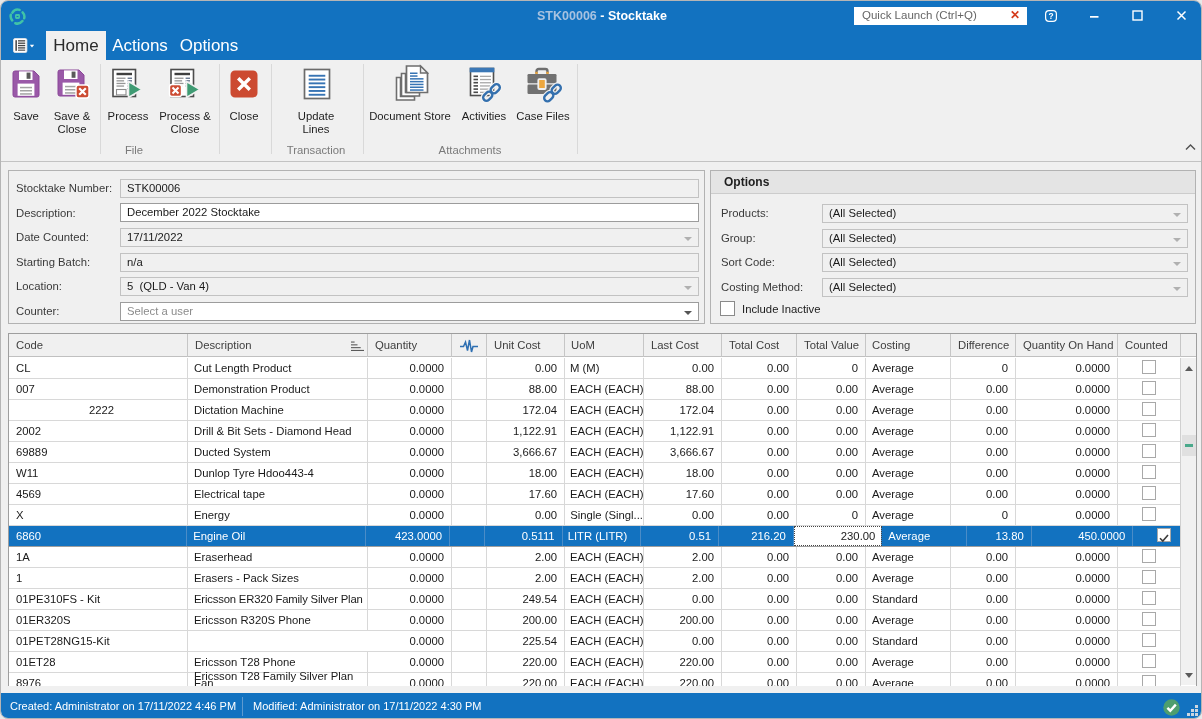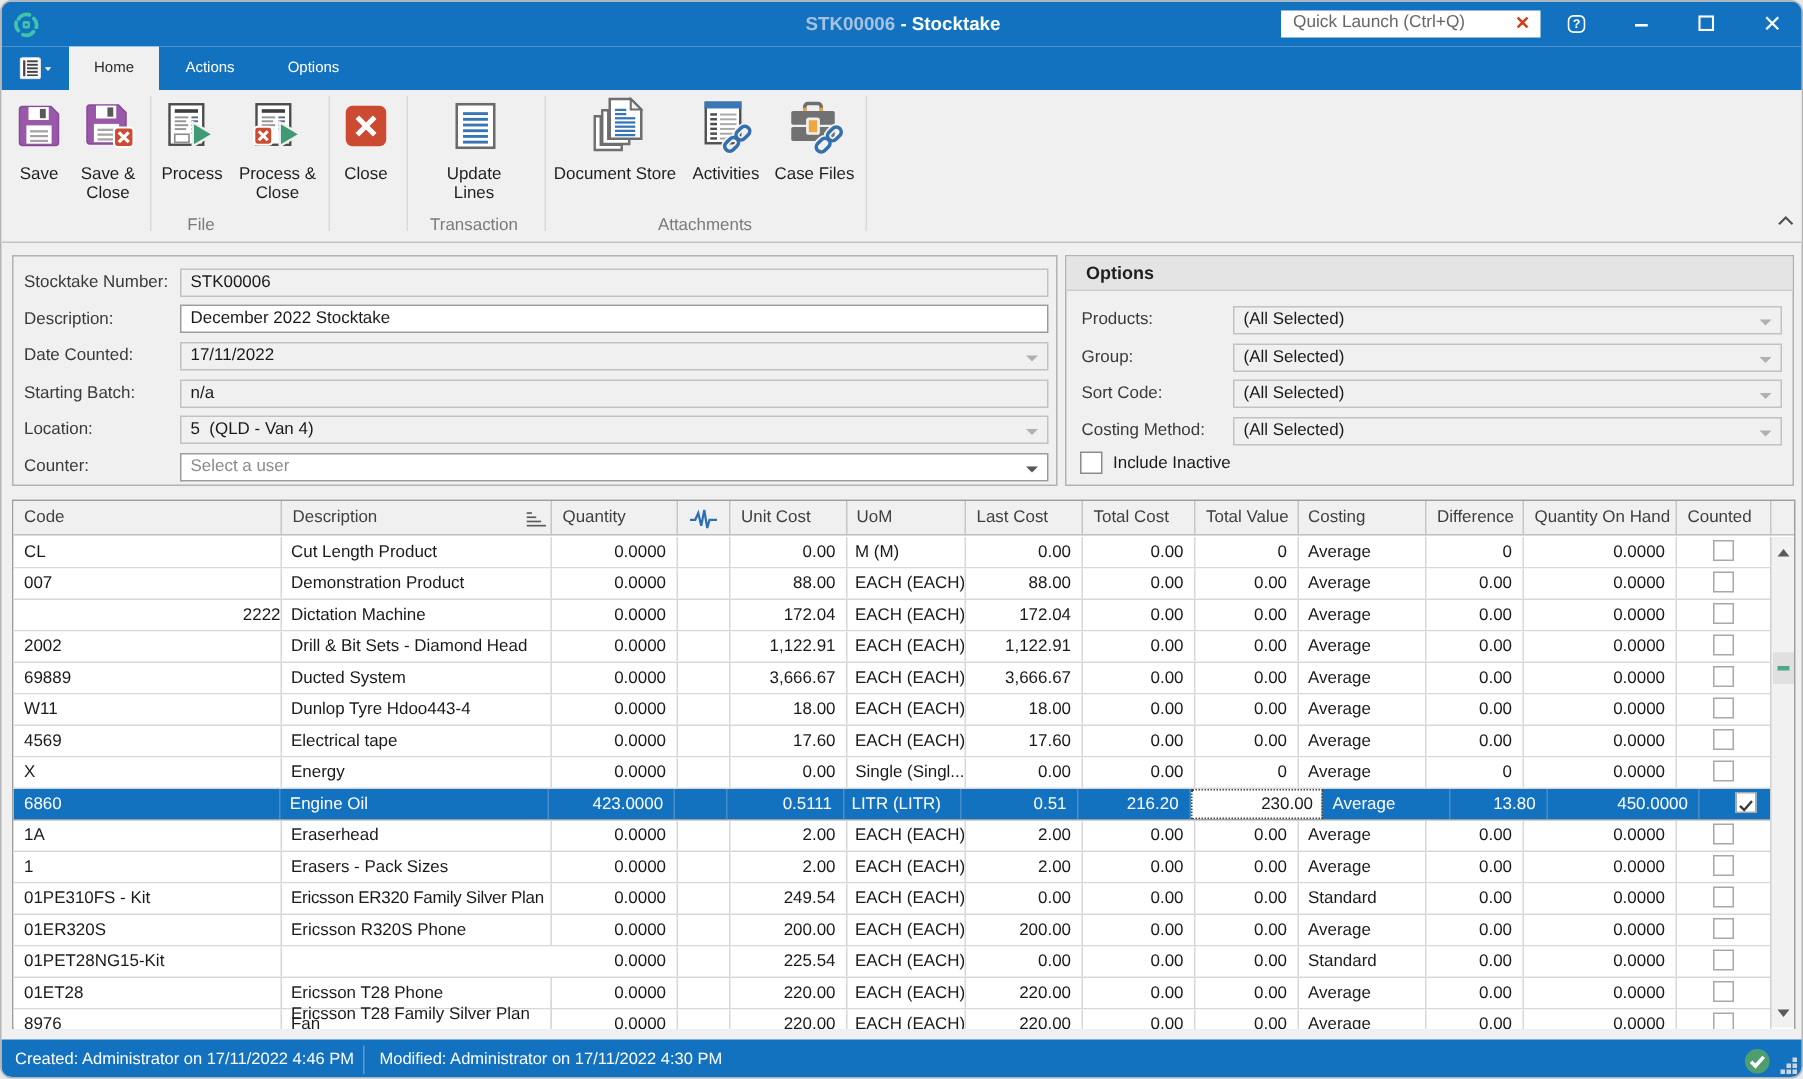--- a/index.html
+++ b/index.html
@@ -8,21 +8,21 @@
   background:#f0f0f0; border:1px solid #b5b5b5; border-radius:8px; overflow:hidden; }
 
 #titlebar { position:absolute; left:0; top:0; width:1202px; height:30px; background:#1272c0; }
 #tabrow { position:absolute; left:0; top:30px; width:1202px; height:29px; background:#1272c0; }
 #title { position:absolute; top:8px; left:0; width:1202px; text-align:center;
   font-size:12.5px; font-weight:bold; color:#fff; }
 #title .num { color:#a7c2e0; }
 #ql { position:absolute; left:853px; top:6px; width:173px; height:18px; background:#fff;
   font-size:11.5px; color:#666; line-height:17px; padding-left:8px; }
 #ql .x { position:absolute; right:7px; top:0px; color:#d43b1b; font-weight:bold; font-size:12px; }
-.tab { position:absolute; top:0; height:29px; line-height:29px; font-size:10px; color:#fff; text-align:center; }
+.tab { position:absolute; top:0; height:29px; line-height:29px; font-size:17px; color:#fff; text-align:center; }
 #tabhome { left:45px; width:60px; background:#f0f0f0; color:#2b2b2b; }
 
 #ribbon { position:absolute; left:0; top:59px; width:1202px; height:102px; background:#f0f0f0;
   border-bottom:1px solid #c3c3c3; }
 .rlabel { position:absolute; top:50px; font-size:11.3px; color:#1e1e1e; text-align:center; line-height:13px; }
 .rgroup { position:absolute; top:84px; font-size:11.3px; color:#7a7a7a; text-align:center; }
 .rsep { position:absolute; top:4px; height:90px; width:1px; background:#d9d9d9; }
 
 #formpanel { position:absolute; left:7px; top:169px; width:697px; height:154px;
   background:#f0f0f0; border:1px solid #b2b2b2; }
@@ -359,21 +359,21 @@
           <div class="c" style="width:75px;text-align:right;padding-right:7px;">0.00</div>
           <div class="c" style="width:69px;text-align:right;padding-right:7px;">0.00</div>
           <div class="c" style="width:85px;text-align:left;padding-left:6px;">Average</div>
           <div class="c" style="width:65px;text-align:right;padding-right:7px;">0.00</div>
           <div class="c" style="width:102px;text-align:right;padding-right:7px;">0.0000</div>
           <div class="c ccb" style="width:63px;">
             <div class="cb"></div>
           </div>
         </div>
 <div class="row">
-          <div class="c" style="width:179px;text-align:right;padding-left:7px;">2222</div>
+          <div class="c" style="width:179px;text-align:center;padding-left:7px;">2222</div>
           <div class="c" style="width:180px;text-align:left;padding-left:6px;">Dictation Machine</div>
           <div class="c" style="width:84px;text-align:right;padding-right:7px;">0.0000</div>
           <div class="c" style="width:35px;text-align:left;padding-left:7px;"></div>
           <div class="c" style="width:78px;text-align:right;padding-right:7px;">172.04</div>
           <div class="c" style="width:79px;text-align:left;padding-left:5px;">EACH (EACH)</div>
           <div class="c" style="width:78px;text-align:right;padding-right:7px;">172.04</div>
           <div class="c" style="width:75px;text-align:right;padding-right:7px;">0.00</div>
           <div class="c" style="width:69px;text-align:right;padding-right:7px;">0.00</div>
           <div class="c" style="width:85px;text-align:left;padding-left:6px;">Average</div>
           <div class="c" style="width:65px;text-align:right;padding-right:7px;">0.00</div>

